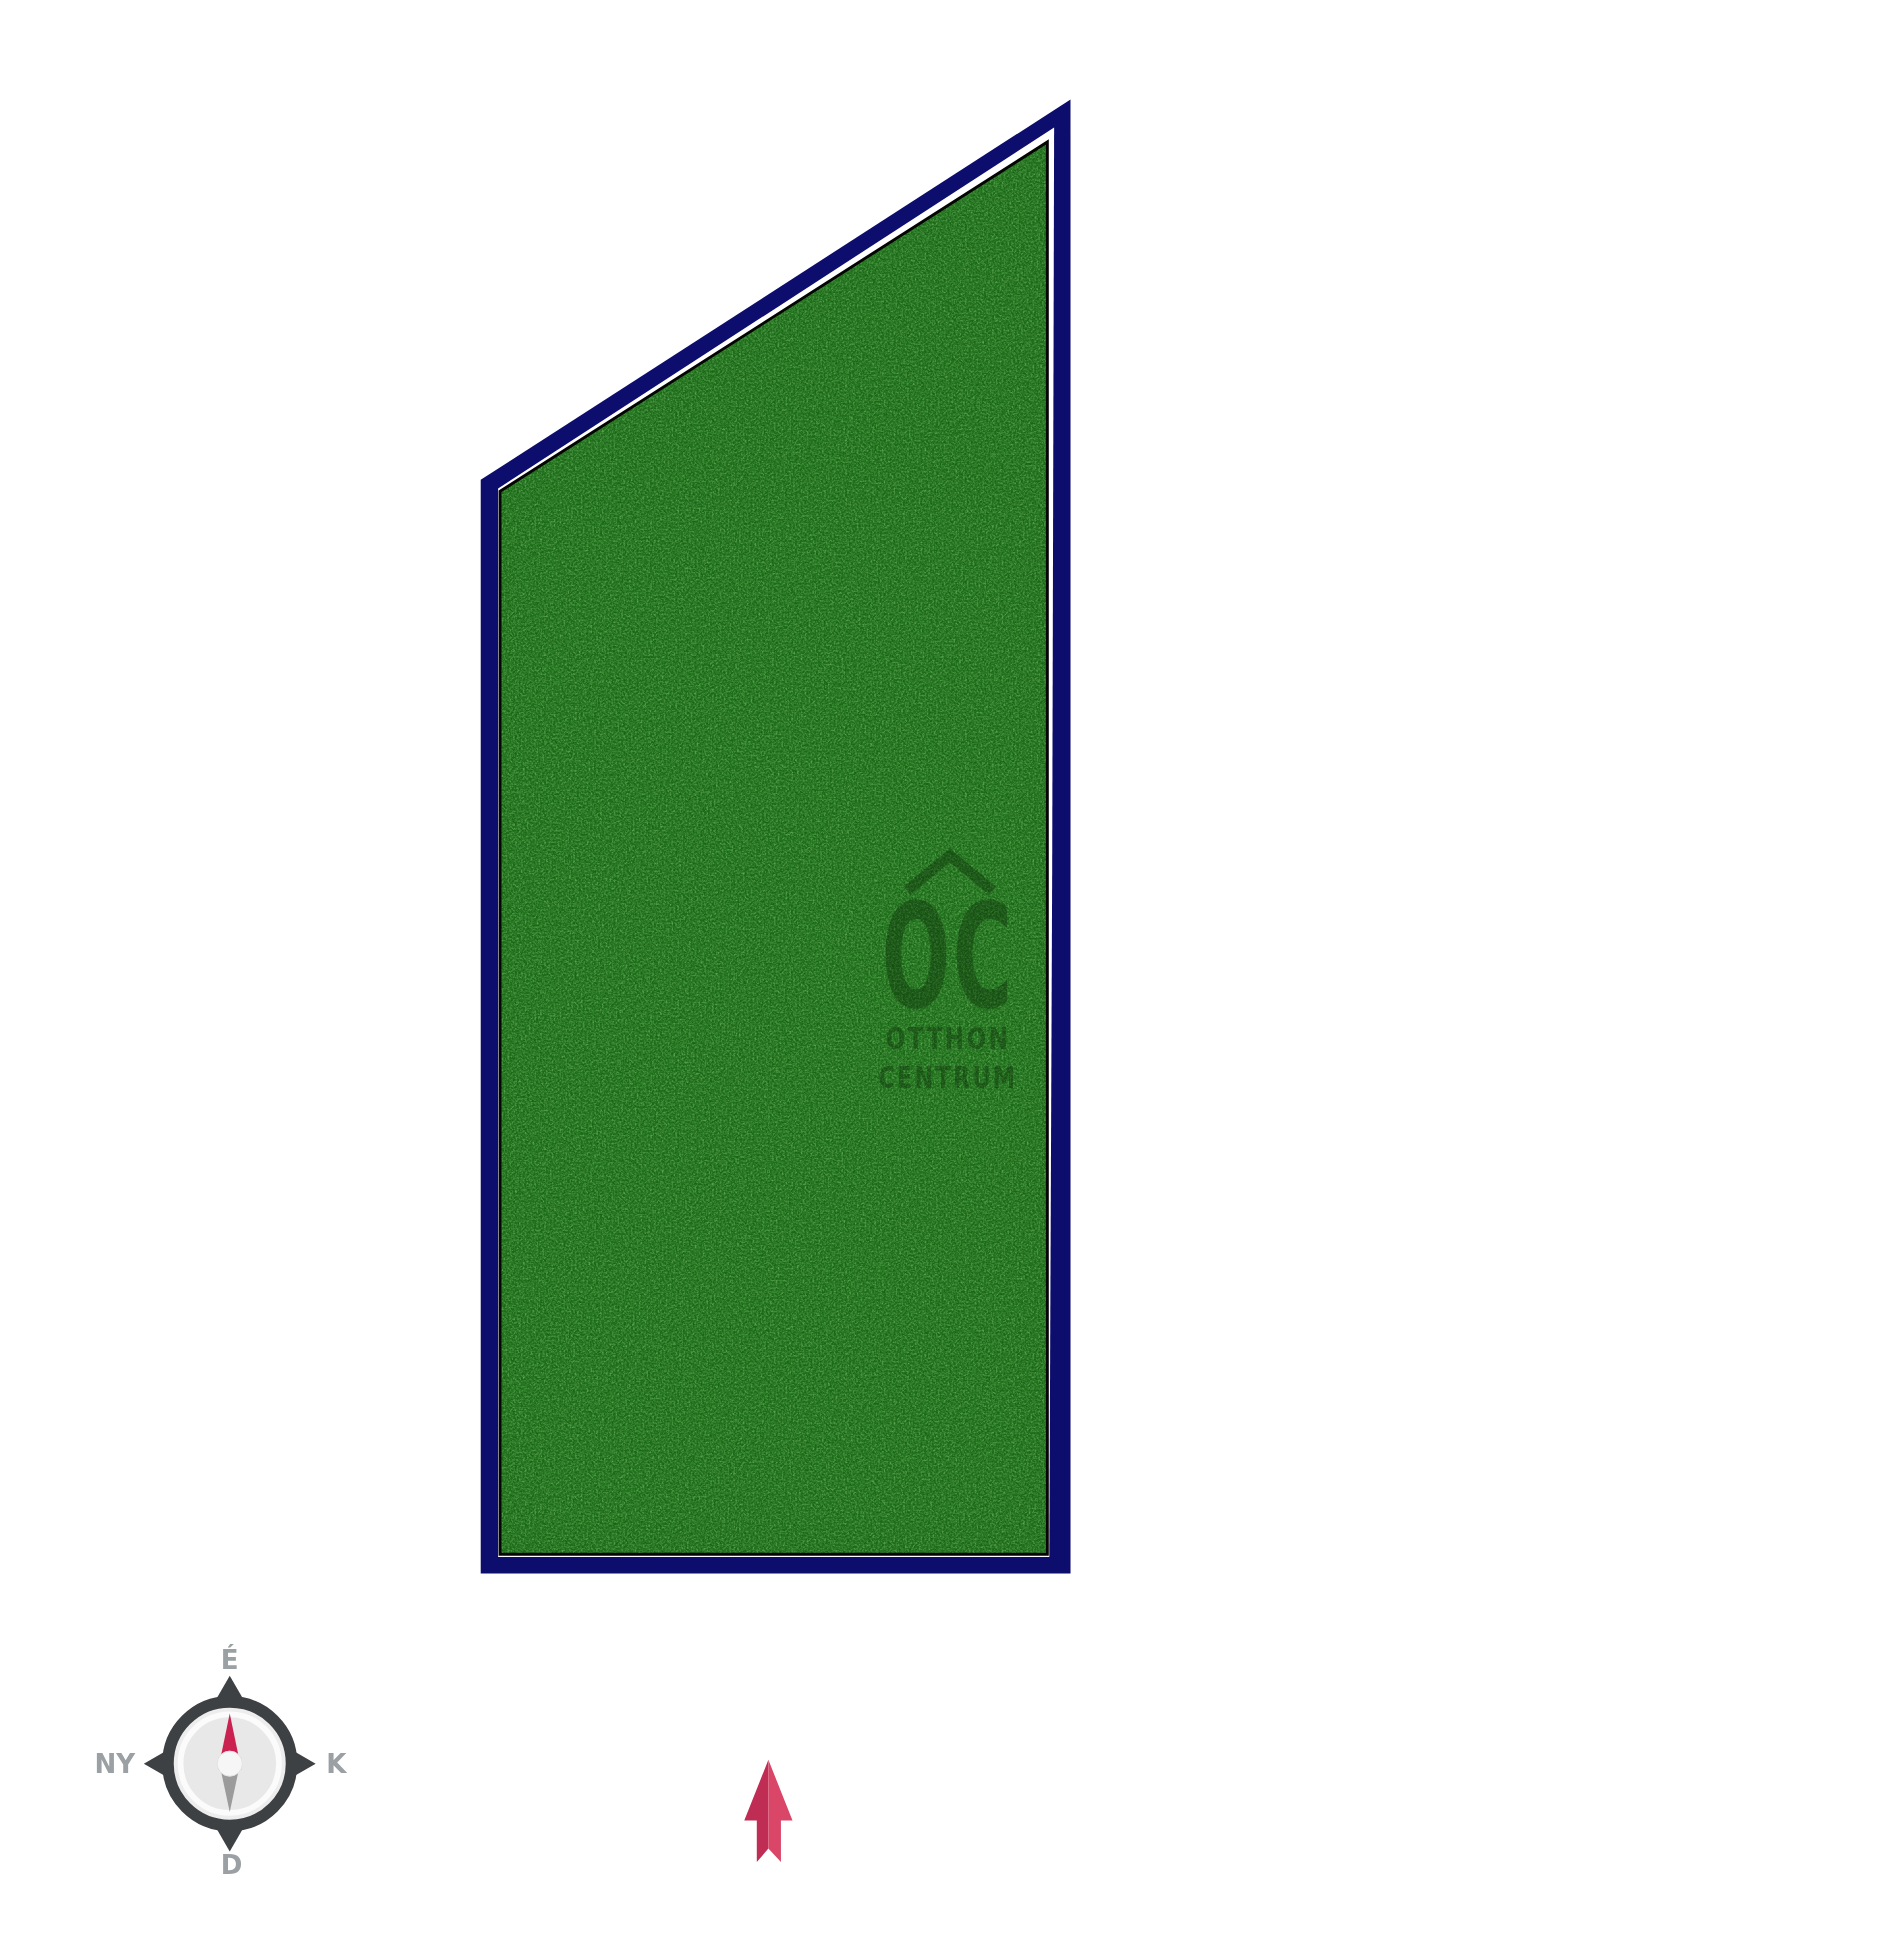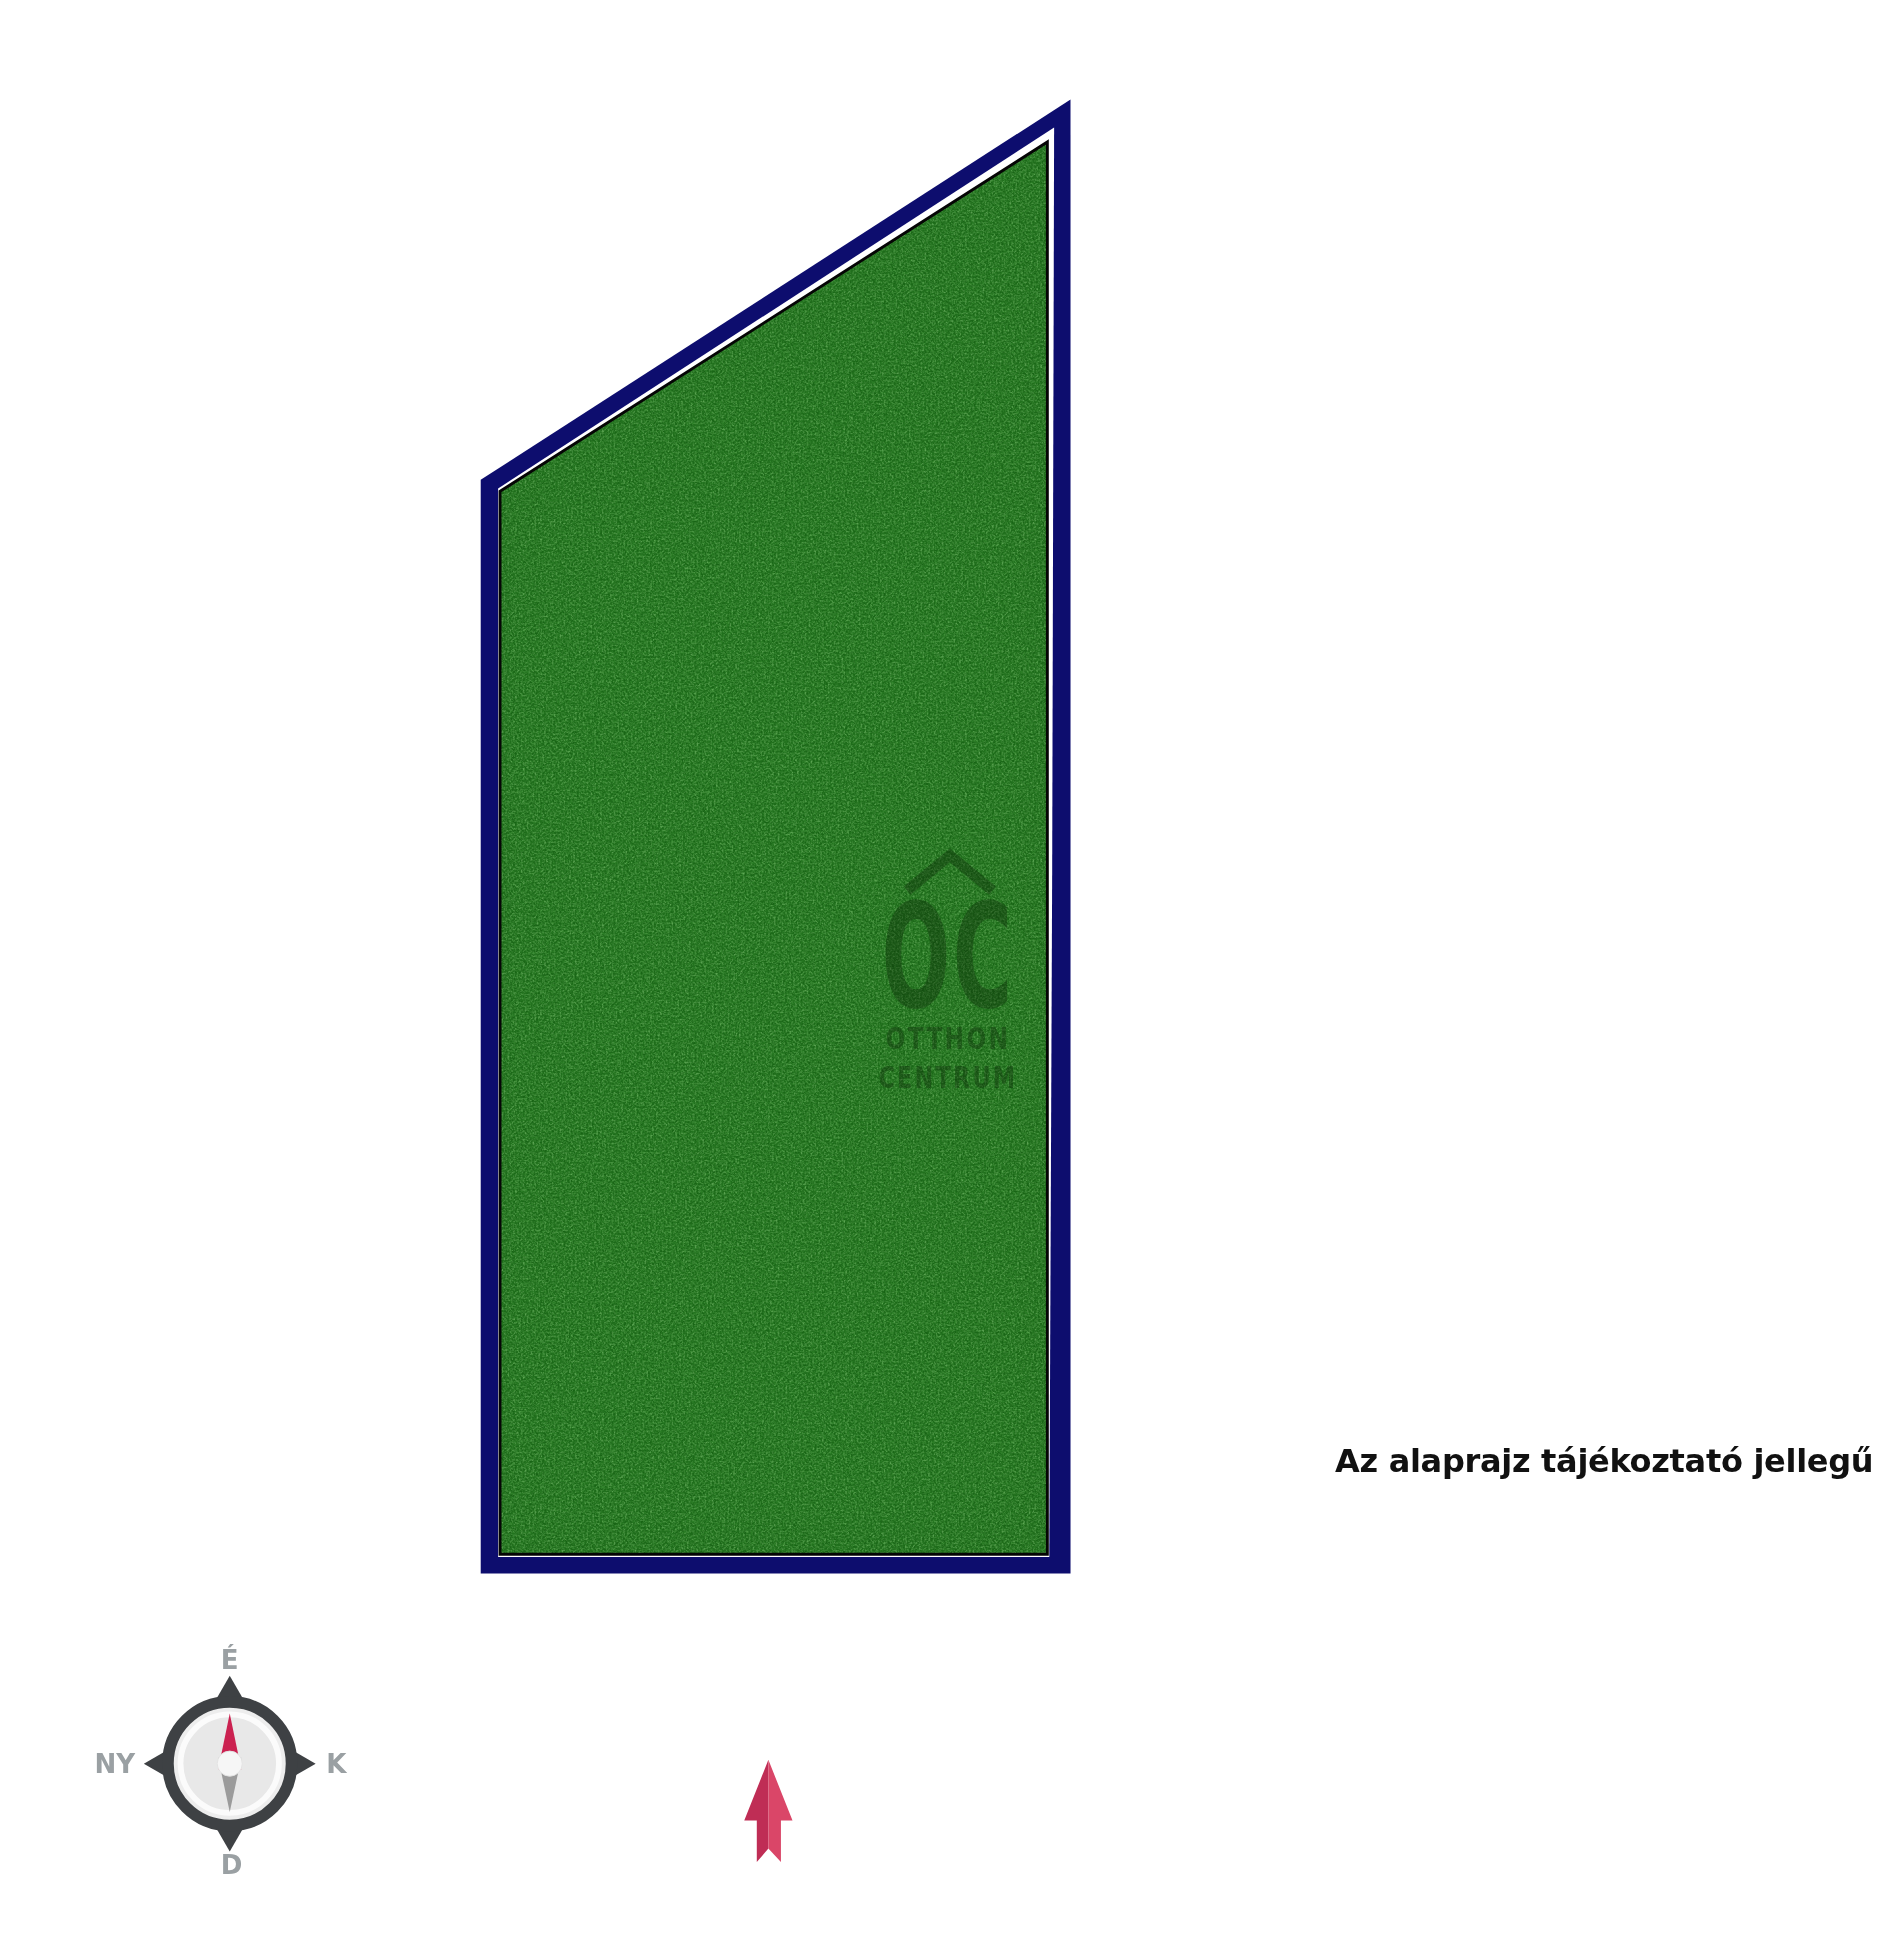--- a/index.html
+++ b/index.html
@@ -76,16 +76,15 @@
       <text x="140" y="1837" text-anchor="end" font-size="27" font-weight="bold" fill="#9aa0a3">NY</text>
       <text x="338" y="1837" text-anchor="start" font-size="27" font-weight="bold" fill="#9aa0a3">K</text>
     </g>
 
     <g>
       <polygon points="796,1823 771,1886 784,1886 784,1929 796,1915" fill="#bf2d55"></polygon>
       <polygon points="796,1823 821,1886 809,1886 809,1929 796,1915" fill="#da4668"></polygon>
     </g>
   </svg>
 
-  <div class="disclaimer">Az alaprajz tájékoztató jellegű</div>
 
 </div>
 
 
 </body></html>

